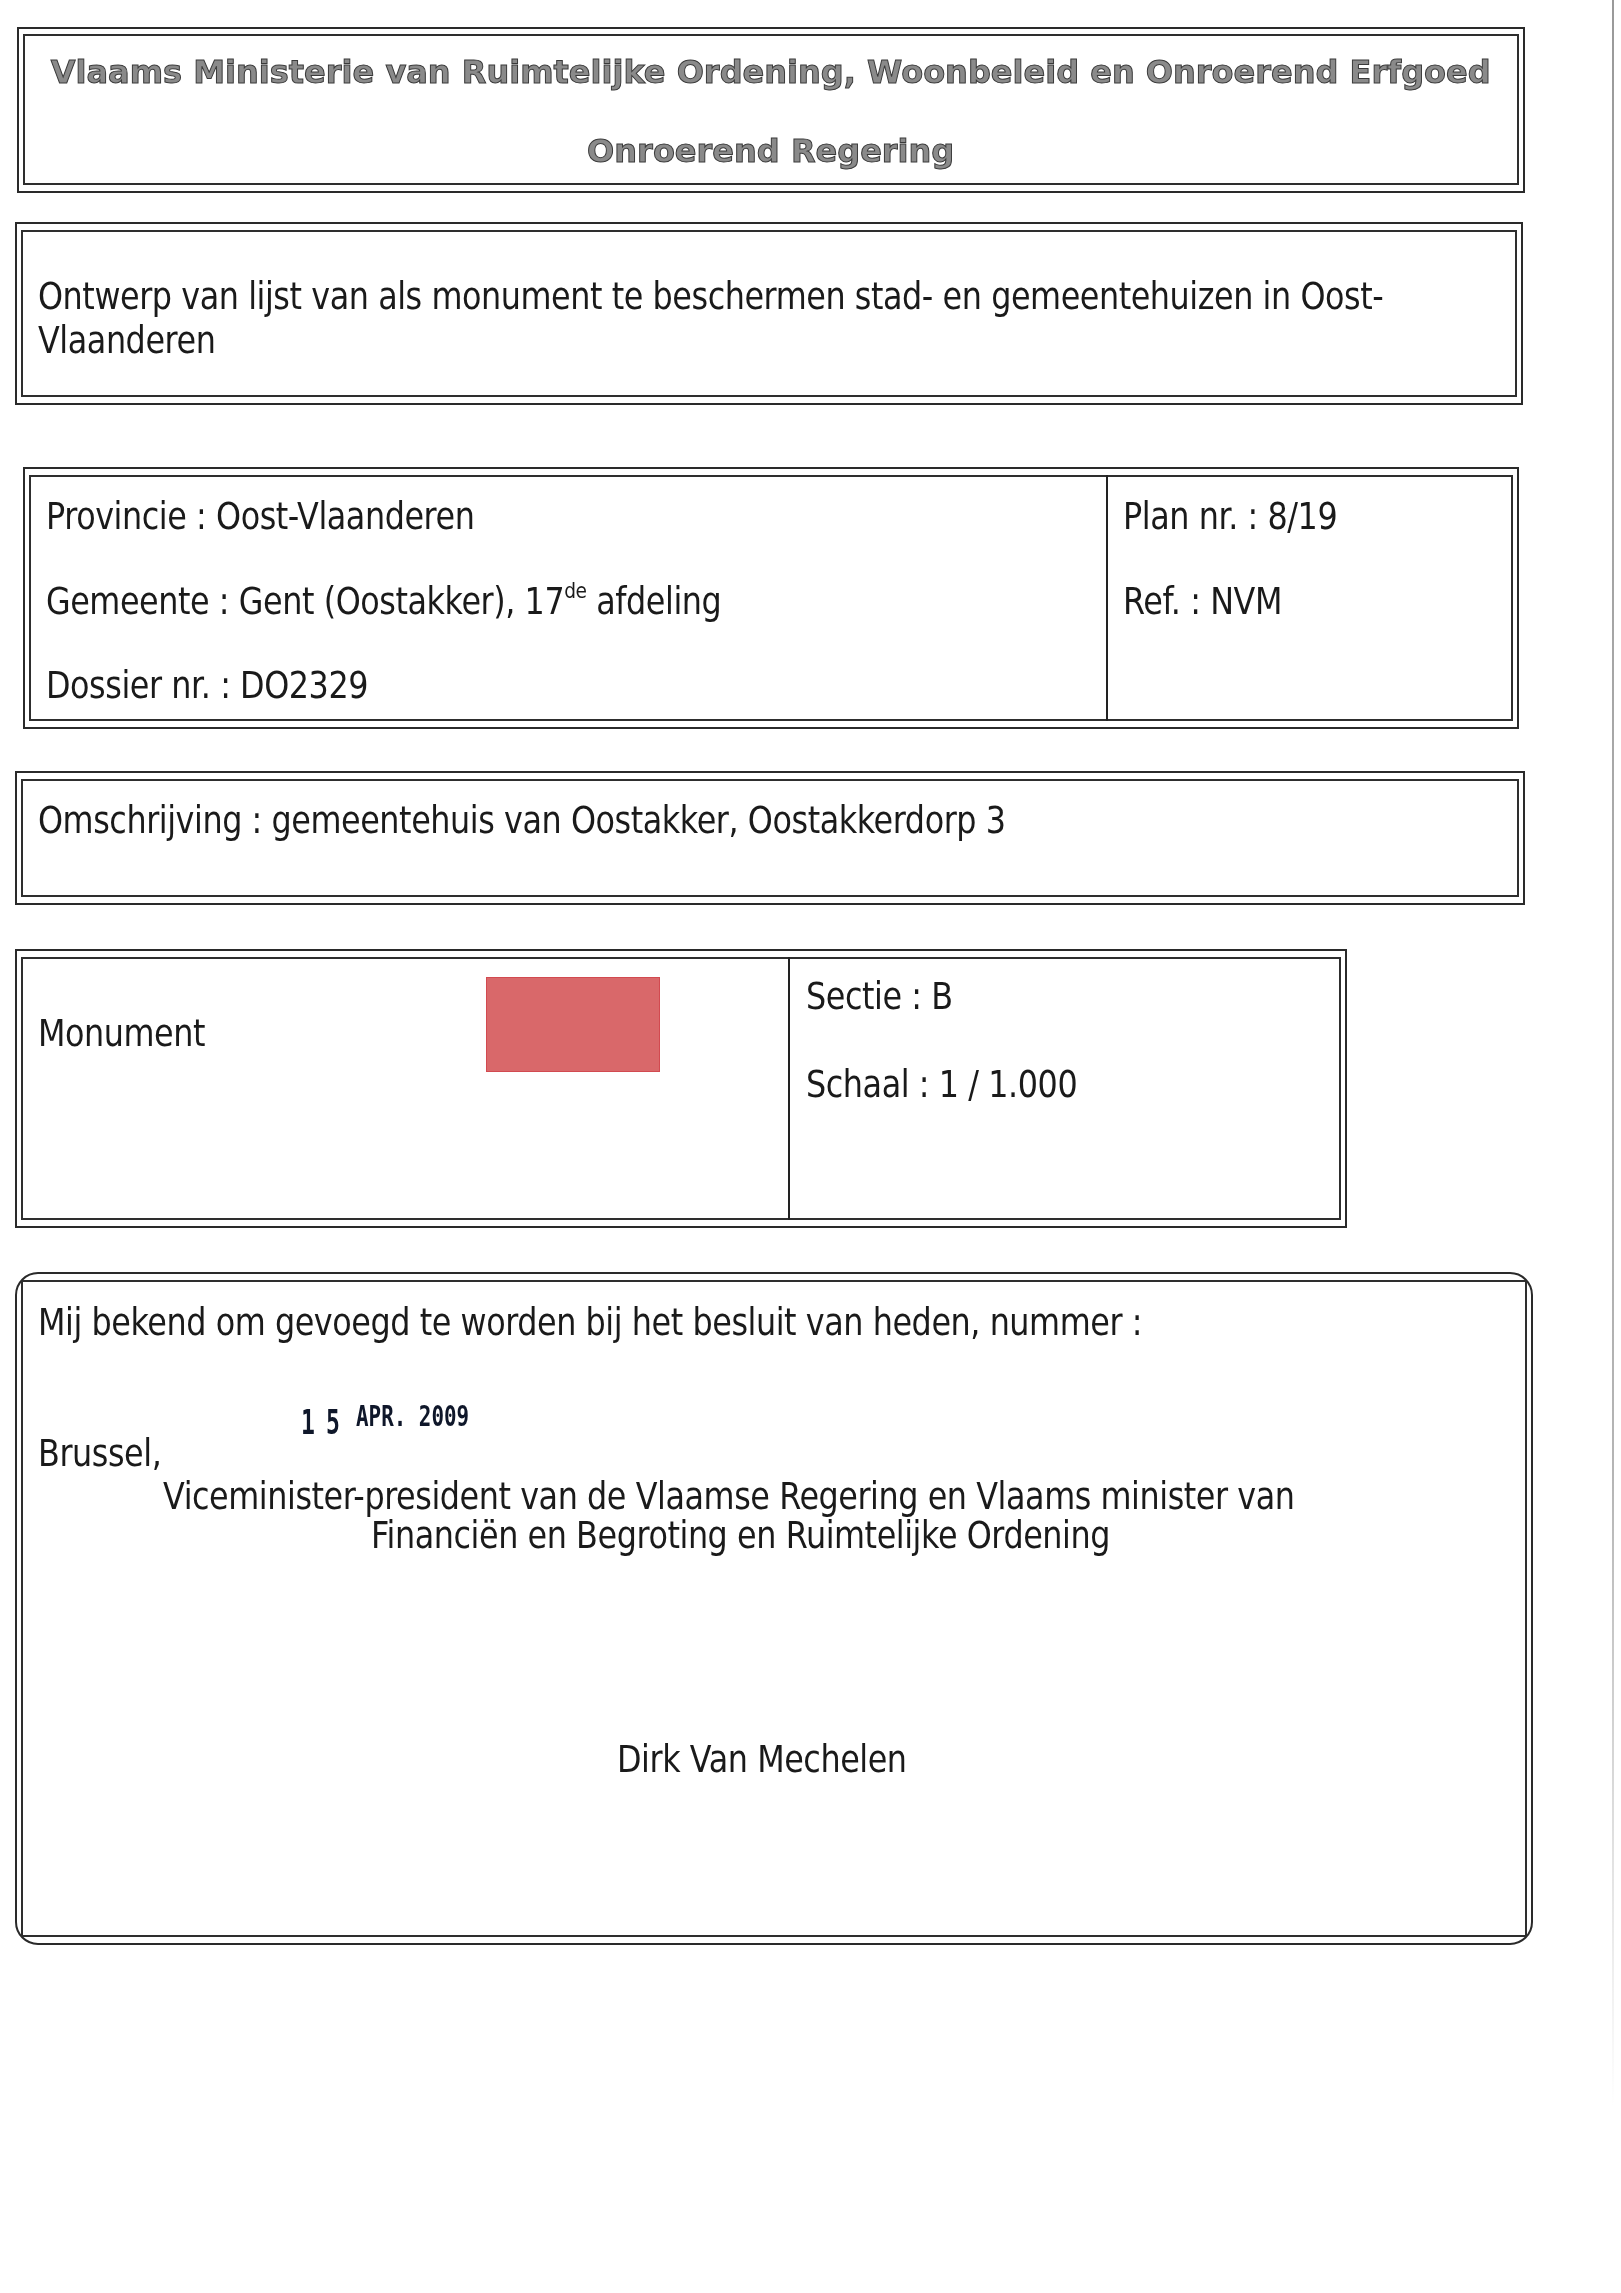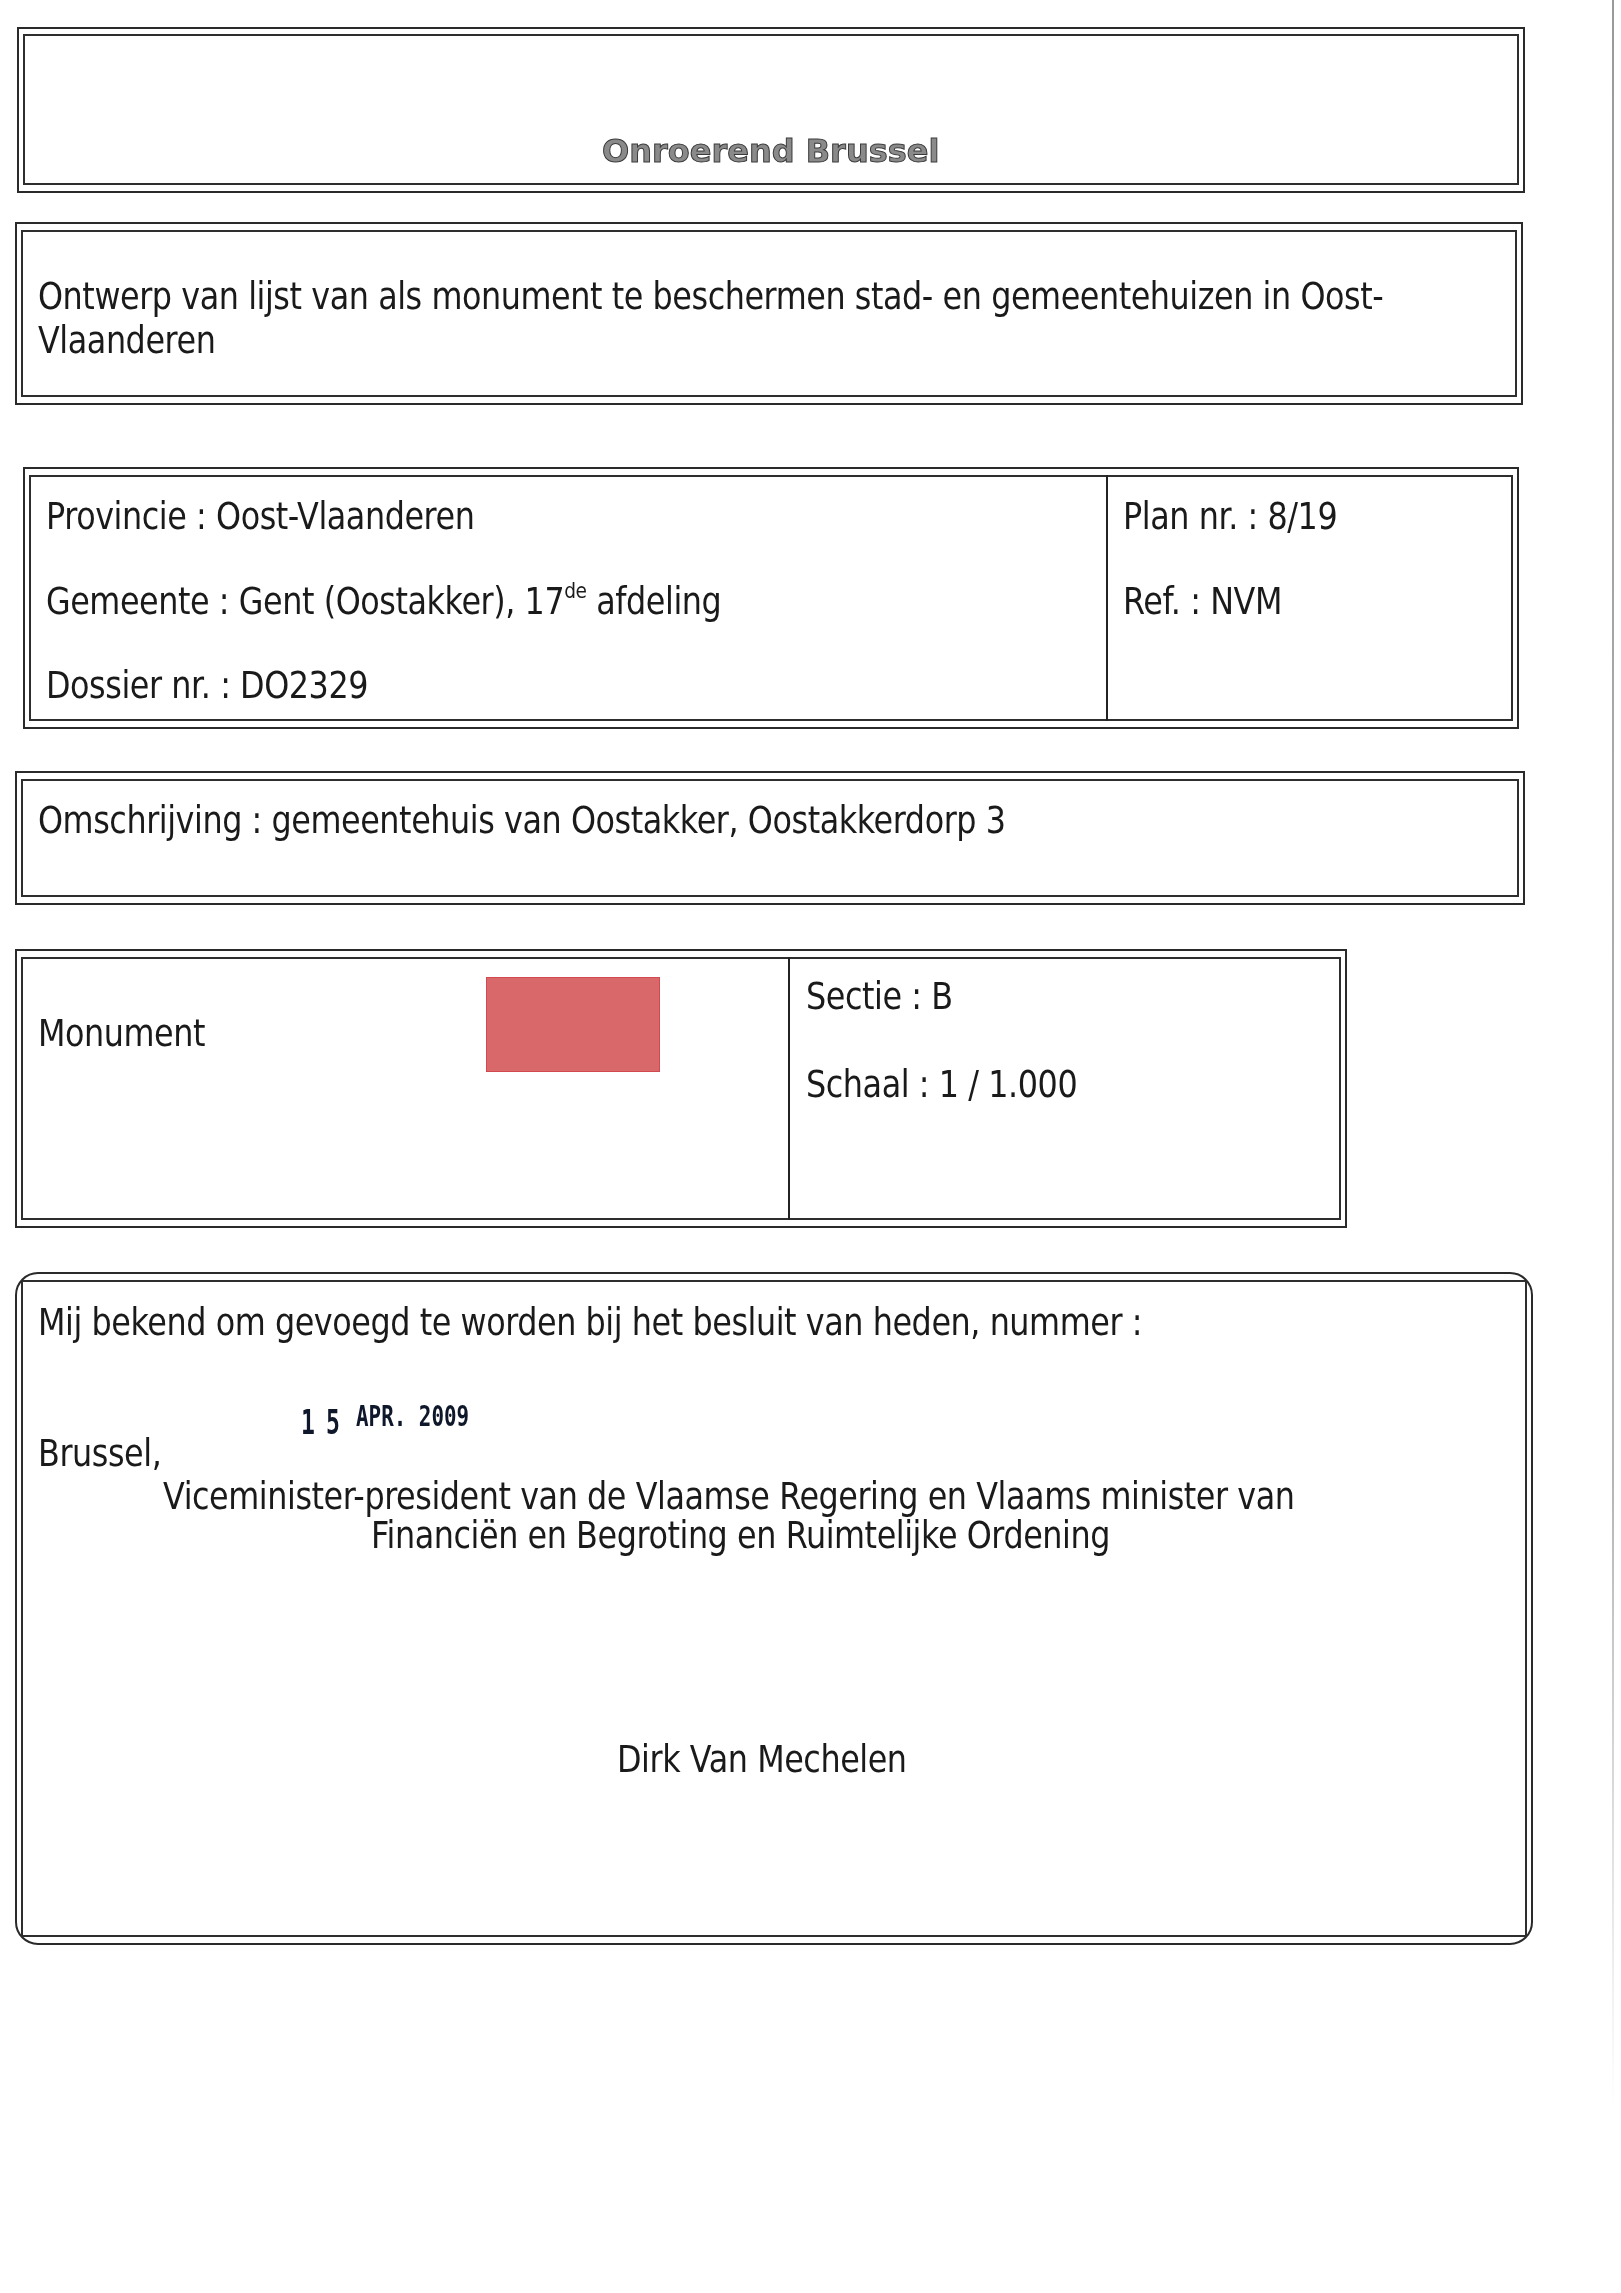--- a/index.html
+++ b/index.html
@@ -20,21 +20,22 @@
   .swatch { position: absolute; background: #d9686a; border: 1px solid #d24a50; box-sizing: border-box; }
   sup { font-size: 21.6px; vertical-align: 15.7px; line-height: 0; }
   .stamp { position: absolute; font-family: "DejaVu Sans Mono", monospace; color: #0f172a; font-weight: bold; }
 </style>
 </head>
 <body>
 
 <div class="page-edge"></div>
 
 <div class="box" style="left:16.7px; top:26.5px; width:1508px; height:166px;">
-  <div class="title" style="top:106px;">Onroerend Brussel</div>
+  <div class="title" style="top:27.4px;">Vlaams Ministerie van Ruimtelijke Ordening, Woonbeleid en Onroerend Erfgoed</div>
+  <div class="title" style="top:106px;">Onroerend Regering</div>
 </div>
 
 <div class="box" style="left:14.7px; top:222px; width:1508px; height:183px;">
   <div class="txt cond" style="left:21.6px; top:54px;">Ontwerp van lijst van als monument te beschermen stad- en gemeentehuizen in Oost-</div>
   <div class="txt cond" style="left:21.6px; top:98px;">Vlaanderen</div>
 </div>
 
 <div class="box" style="left:14.7px; top:467px; width:1496px; height:262px;margin-left:8px;">
   <div class="txt cond" style="left:21.6px; top:29px;">Provincie : Oost-Vlaanderen</div>
   <div class="txt cond" style="left:21.6px; top:114px;">

